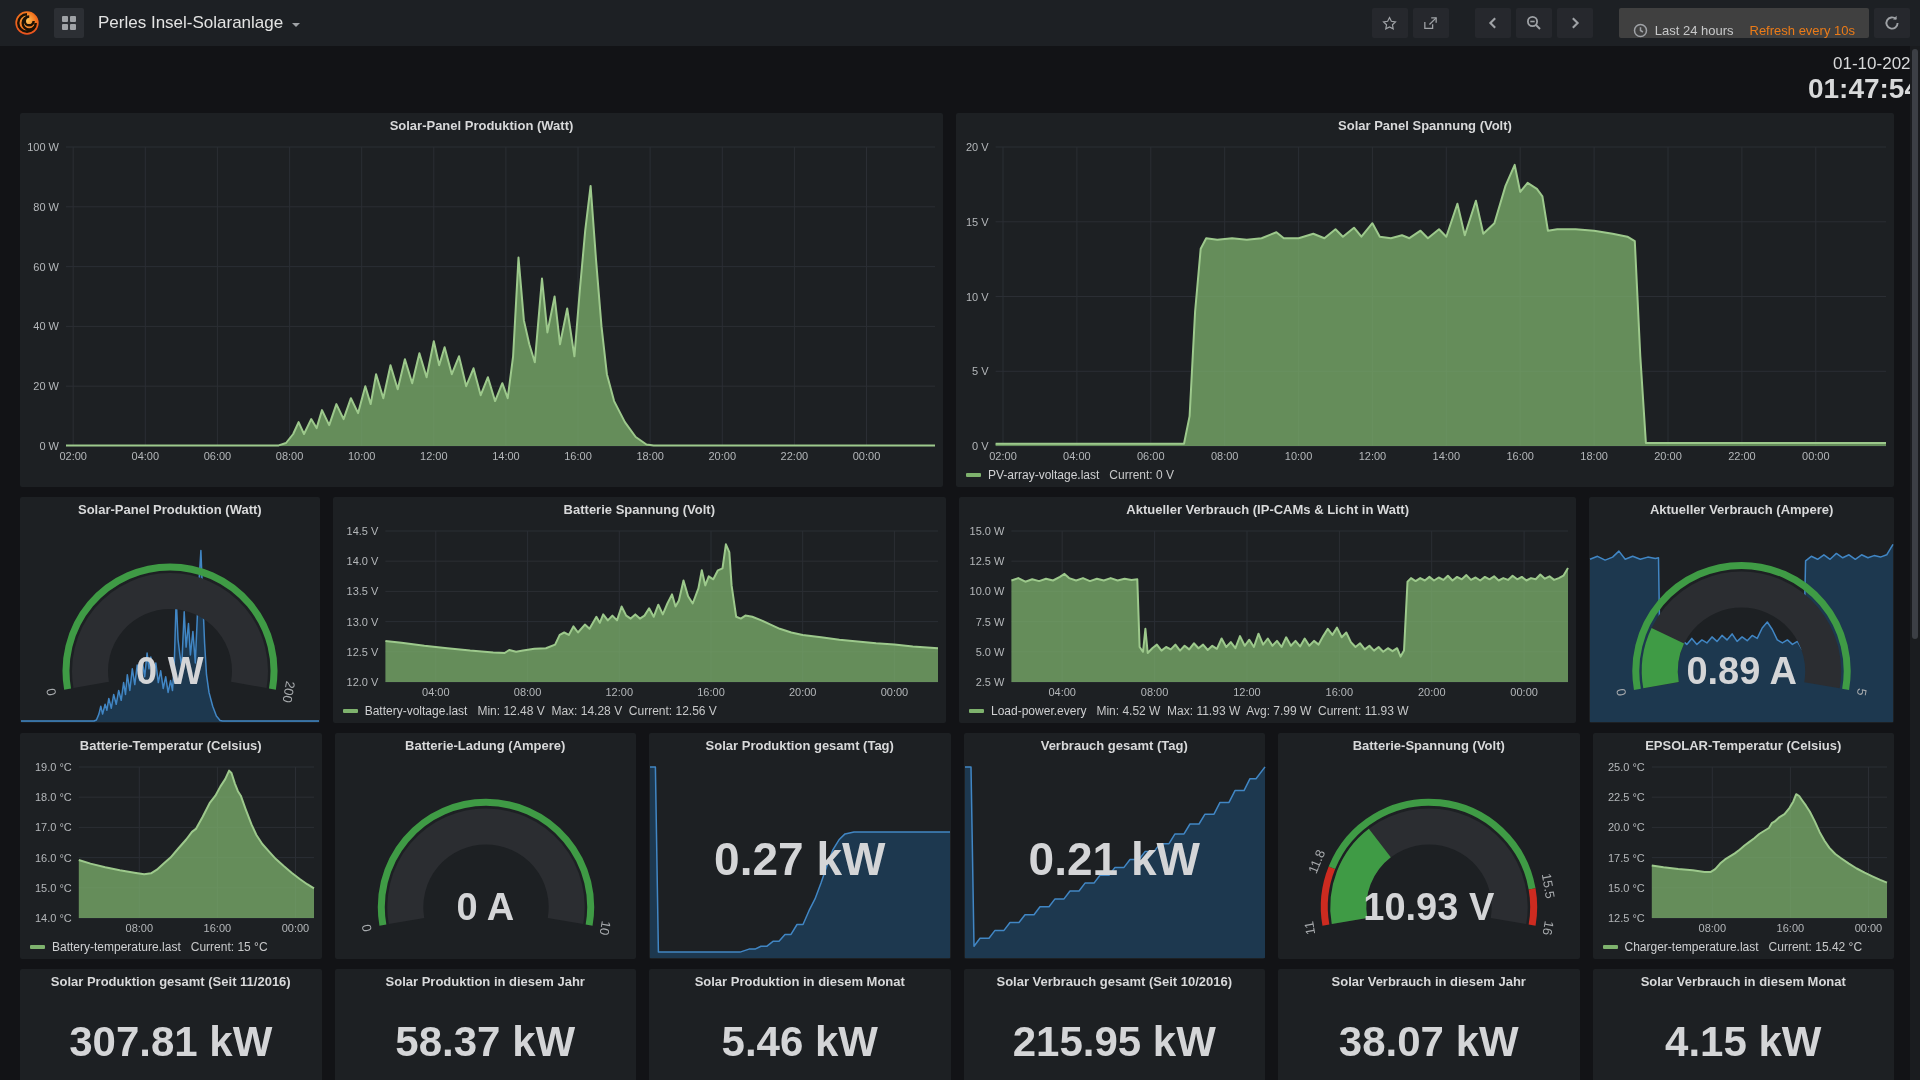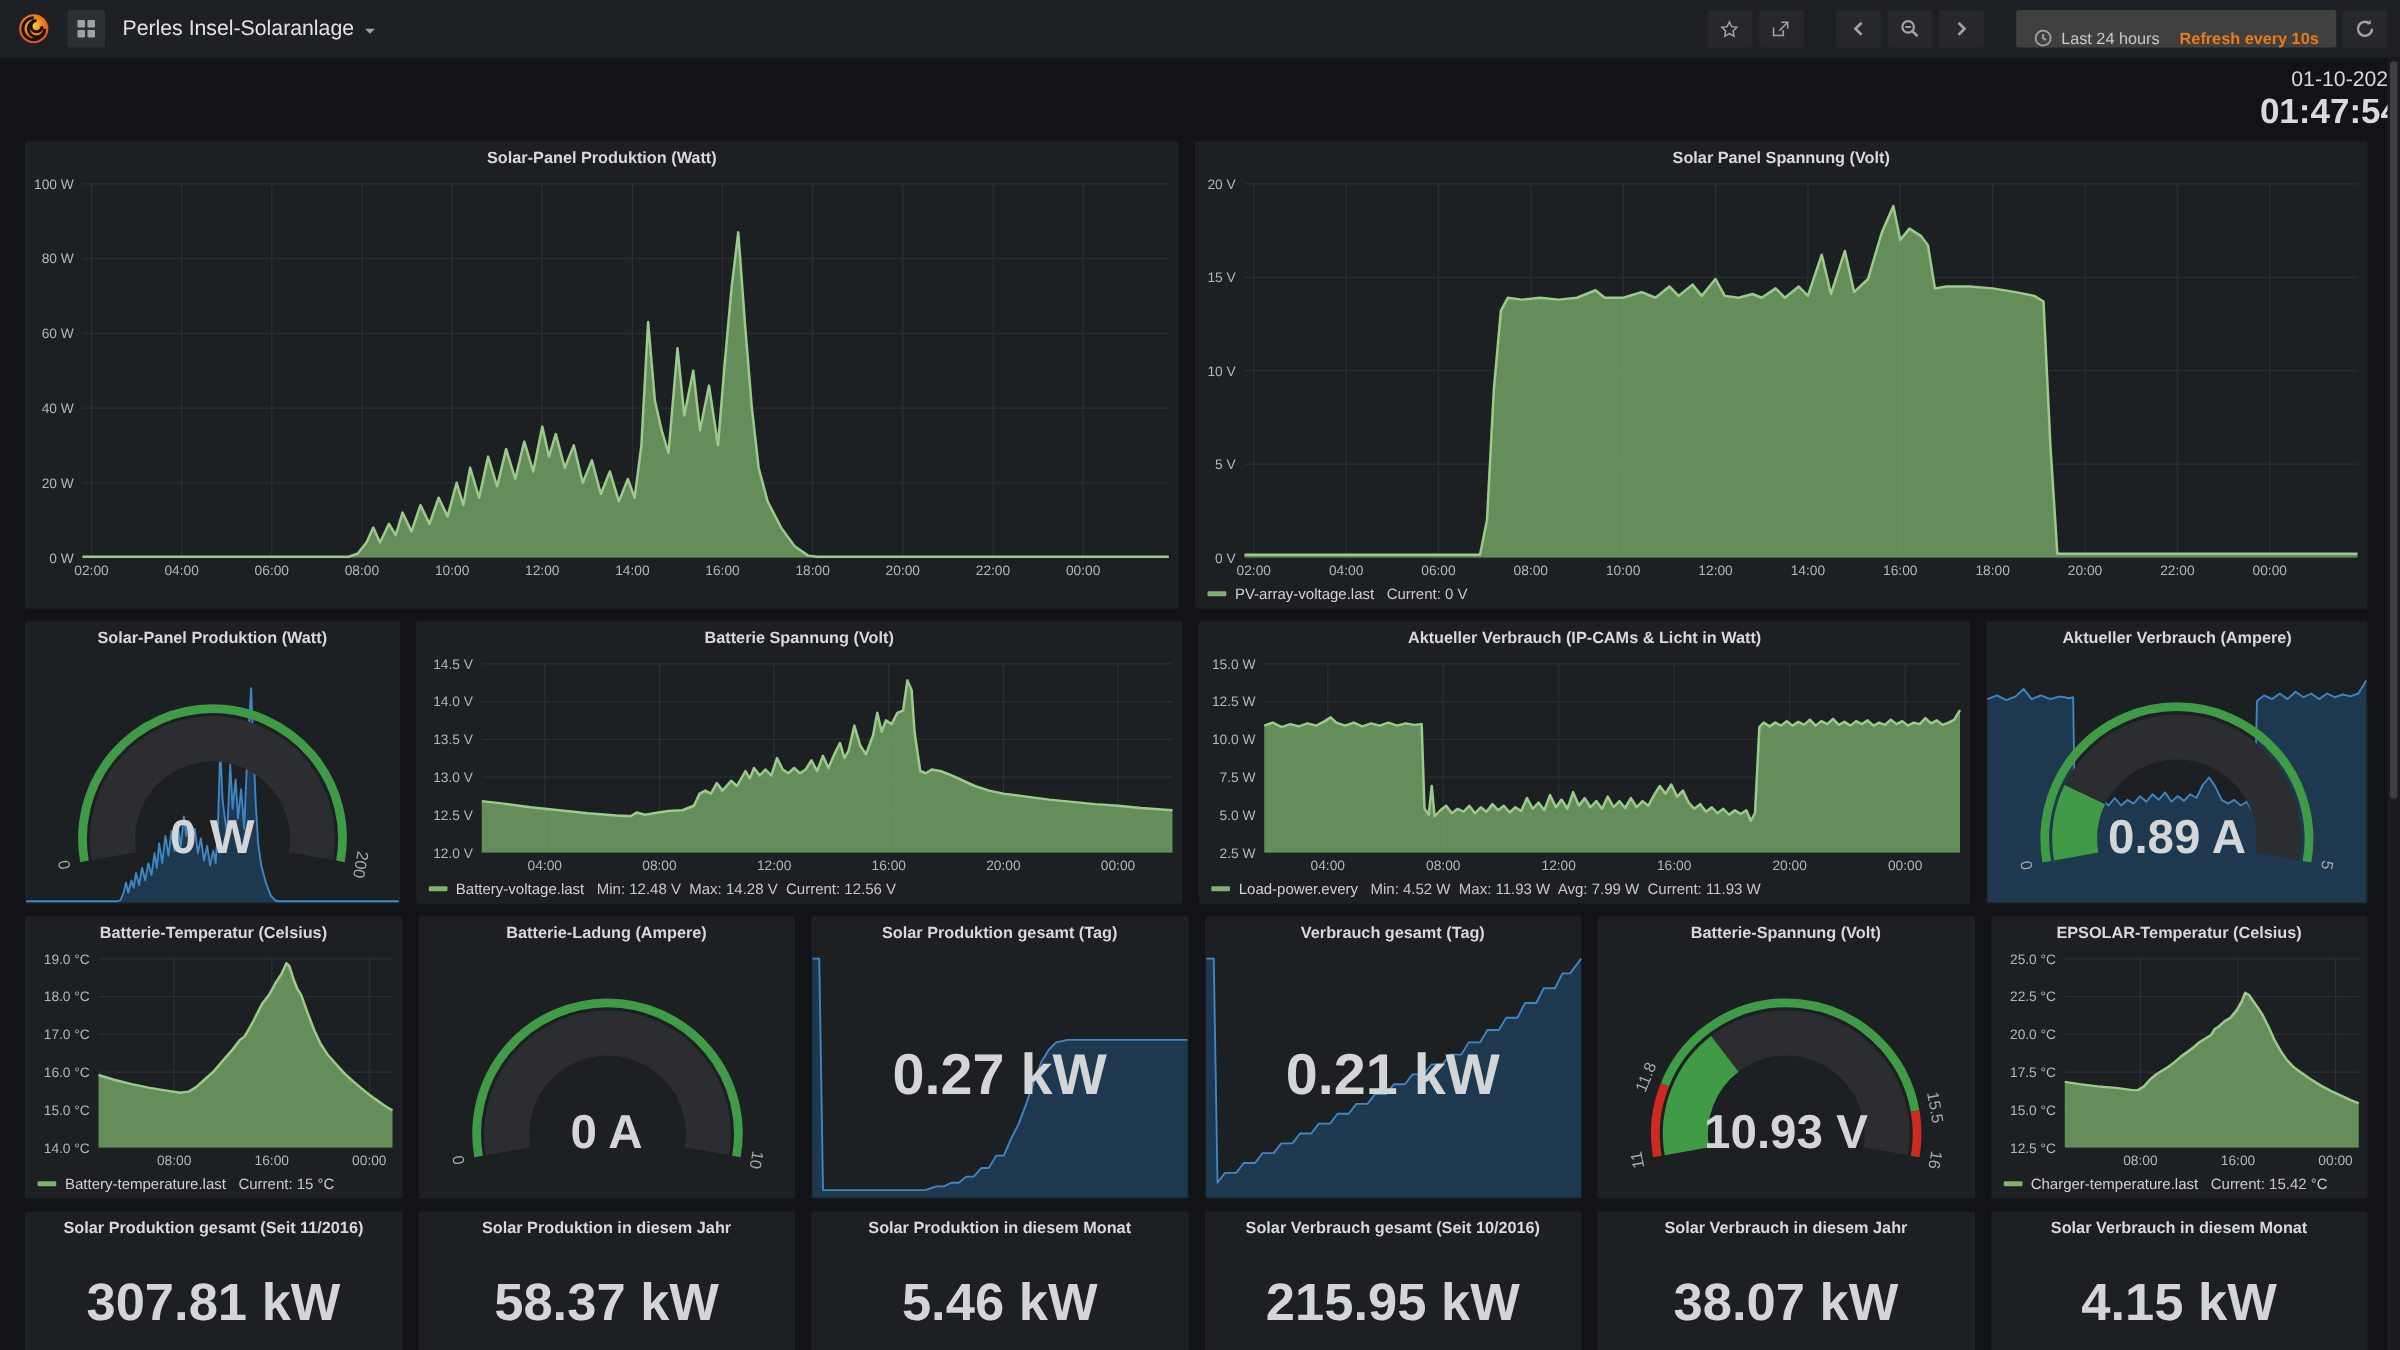--- a/index.html
+++ b/index.html
@@ -12,21 +12,21 @@
   .navbar{height:46px;background:#1d2024;display:flex;align-items:center;padding:0 10px;}
   .logo{width:34px;height:34px;display:flex;align-items:center;justify-content:center;margin-right:10px;cursor:pointer;}
   .grid-btn{width:30px;height:30px;background:#2c2f34;border-radius:2px;display:flex;align-items:center;justify-content:center;cursor:pointer;}
   .dash-title{color:#e3e3e3;font-size:17px;margin-left:14px;cursor:pointer;display:flex;align-items:center;gap:9px;}
   .caret{width:0;height:0;border-left:4px solid transparent;border-right:4px solid transparent;border-top:4px solid #9fa2a6;margin-top:3px;}
   .nav-spacer{flex:1;}
   .nav-btn{width:36px;height:30px;background:#26282d;border-radius:2px;display:flex;align-items:center;justify-content:center;margin-left:5px;cursor:pointer;}
   .nav-btn.gap{margin-left:26px;}
   .time-picker{height:30px;background:#404040;border-radius:2px;display:flex;align-items:flex-end;padding:0 14px;margin-left:26px;cursor:pointer;font-size:13px;color:#c7c8c9;}
   .time-picker .tp-text{margin-left:7px;}
-  .tp-refresh{color:#eb7b18;font-weight:700;margin-left:16px;}
+  .tp-refresh{color:#eb7b18;font-weight:400;margin-left:16px;}
   .icon{display:block;}
   
   .clock-row{height:66px;display:flex;flex-direction:column;align-items:flex-end;justify-content:center;color:#d8d9da;}
   .clock-date{font-size:17px;line-height:20px;}
   .clock-time{font-size:28px;font-weight:700;line-height:30px;}
   
   .dash{position:absolute;left:20px;right:26px;top:113px;}
   .row{display:flex;gap:13px;margin-bottom:10px;}
   .row1{height:374px;}
   .row2{height:226px;}

